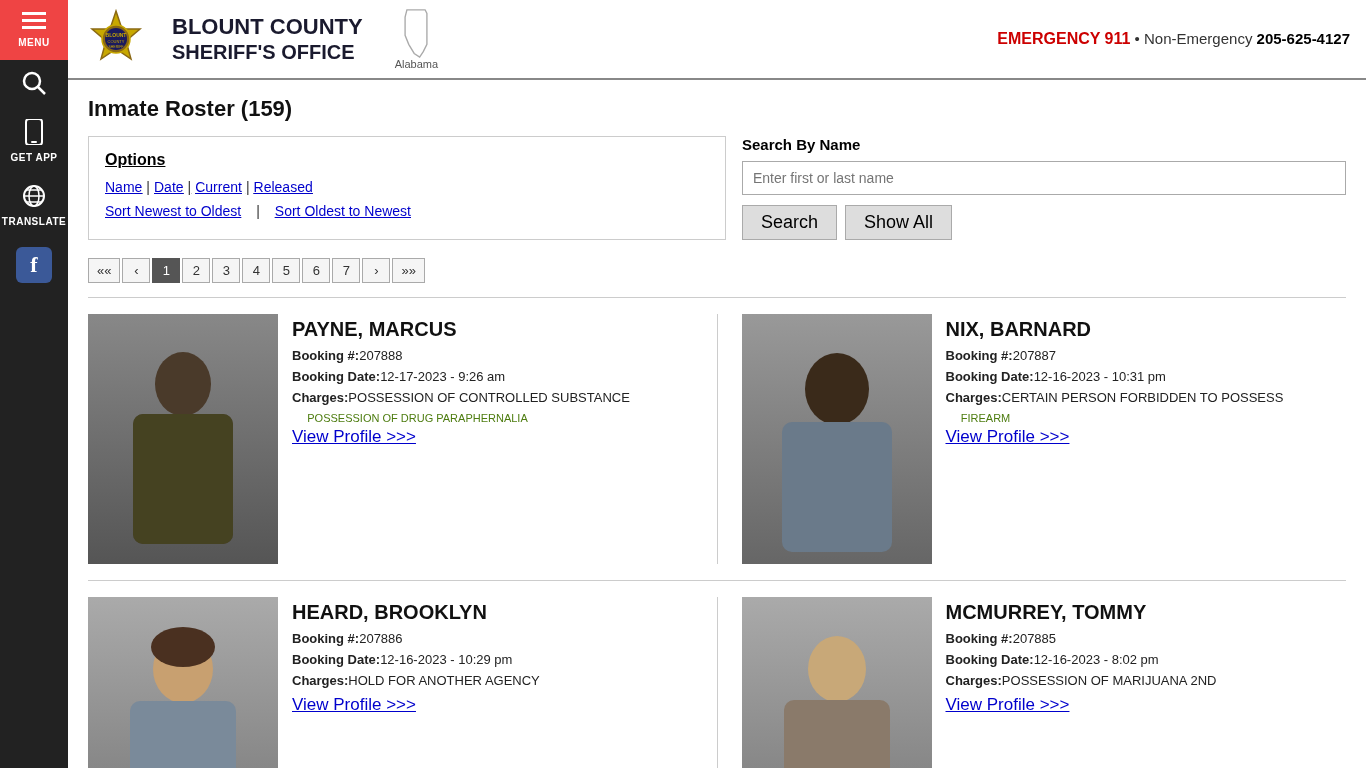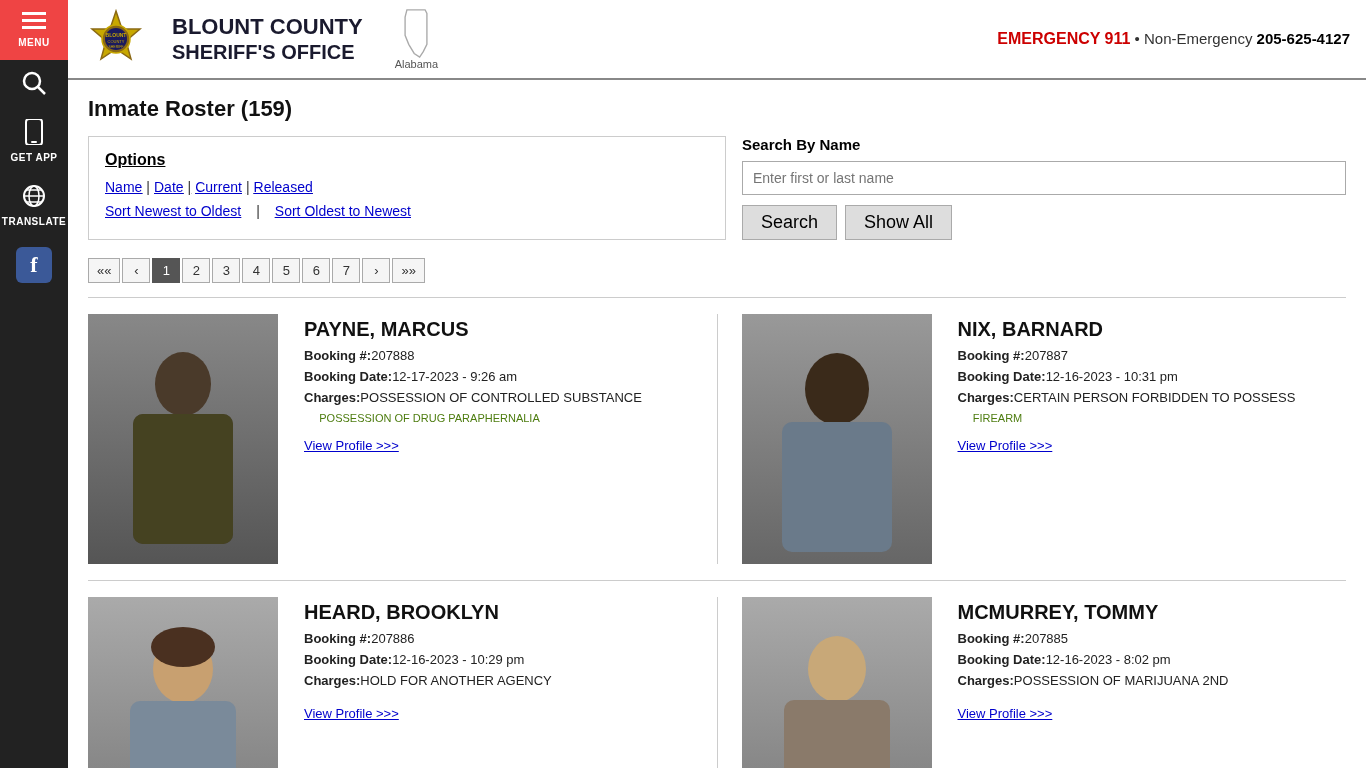--- a/index.html
+++ b/index.html
@@ -240,21 +240,21 @@
     }
     .inmate-row {
       display: flex;
       border-top: 1px solid #ccc;
       padding: 16px 0;
       gap: 16px;
     }
     .inmate-card {
       display: flex;
       flex: 1;
-      gap: 26px;
+      gap: 14px;
     }
     .inmate-photo-placeholder {
       width: 190px;
       height: 250px;
       background: linear-gradient(160deg, #999 0%, #ccc 50%, #aaa 100%);
       display: flex;
       align-items: flex-end;
       justify-content: center;
     }
     
@@ -282,22 +282,22 @@
     .charge-line {
       font-size: 11px;
       color: #4d7c0f;
       margin-left: 0;
       line-height: 1.4;
     }
     .view-profile {
       color: #00c;
       text-decoration: underline;
       cursor: pointer;
-      font-size: 13px;
-      margin-top: 12px;
+      font-size: 17px;
+      margin-top: 1px;
       display: inline-block;
     }
     .inmate-divider {
       width: 1px;
       background: #ccc;
       margin: 0 8px;
     }
   </style>
 </head>
 <body>

